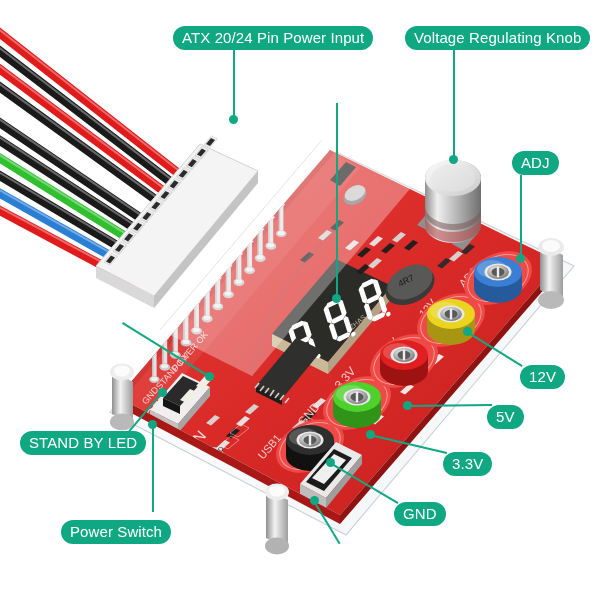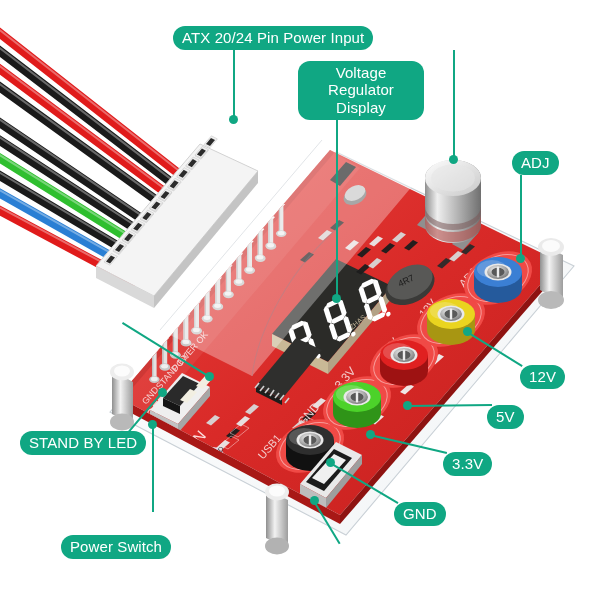--- a/index.html
+++ b/index.html
@@ -566,27 +566,24 @@
       <polygon points="160,330 322,140 414,184 252,376" fill="#ffffff" opacity=".62"></polygon>
       <polyline points="160,330 322,140" fill="none" stroke="#c6ccd2" stroke-width="1"></polyline>
       <path d="M252,376 C258,330 290,268 340,226" fill="none" stroke="#b9c1c8" stroke-width="1.1"></path>
     </g>
   </svg>
 
   <div class="callout" style="left:173px;top:26px;">ATX 20/24 Pin Power Input</div>
   <div class="leader v" style="left:233px;top:50px;height:67px;"></div>
   <div class="leaderd" style="left:229px;top:115px;"></div>
 
-  <div class="callout wrap" style="left:298px;top:61px;width:126px;text-align:center;">
-    <span>Voltage Regulator</span><br>
-    <span>Display</span>
-  </div>
   <div class="leader v" style="left:336px;top:103px;height:195px;"></div>
   <div class="leaderd" style="left:332px;top:294px;"></div>
 
+  <div class="callout" style="left:405px;top:26px;">Voltage Regulating Knob</div>
   <div class="leader v" style="left:453px;top:50px;height:108px;"></div>
   <div class="leaderd" style="left:449px;top:155px;"></div>
 
   <div class="callout" style="left:512px;top:151px;">ADJ</div>
   <div class="leader v" style="left:520px;top:175px;height:82px;"></div>
   <div class="leaderd" style="left:516px;top:254px;"></div>
 
   <div class="callout" style="left:520px;top:365px;">12V</div>
   <div class="leader-rot" id="lead12v" style="left: 467px; top: 331px; width: 64.6607px; transform: rotate(31.7236deg);"></div>
   <div class="leaderd" style="left:463px;top:327px;"></div>
@@ -606,17 +603,17 @@
   <div class="leader-rot" id="leadusb" style="left: 314px; top: 500px; width: 50.2494px; transform: rotate(58.8407deg);"></div>
   <div class="leaderd" style="left:310px;top:496px;"></div>
 
   <div class="leader-rot" id="leadpok" style="left: 209px; top: 376px; width: 102.396px; transform: rotate(-148.173deg);"></div>
   <div class="leaderd" style="left:205px;top:372px;"></div>
 
   <div class="callout" style="left:20px;top:431px;">STAND BY LED</div>
   <div class="leader-rot" id="leadsby" style="left: 162px; top: 392px; width: 68.1175px; transform: rotate(130.236deg);"></div>
   <div class="leaderd" style="left:158px;top:388px;"></div>
 
-  <div class="callout" style="left:61px;top:535px;">Power  Switch</div>
+  <div class="callout" style="left:61px;top:520px;">Power  Switch</div>
   <div class="leader v" style="left:152px;top:424px;height:88px;"></div>
   <div class="leaderd" style="left:148px;top:420px;"></div>
 
 </div>
 
 </body></html>

